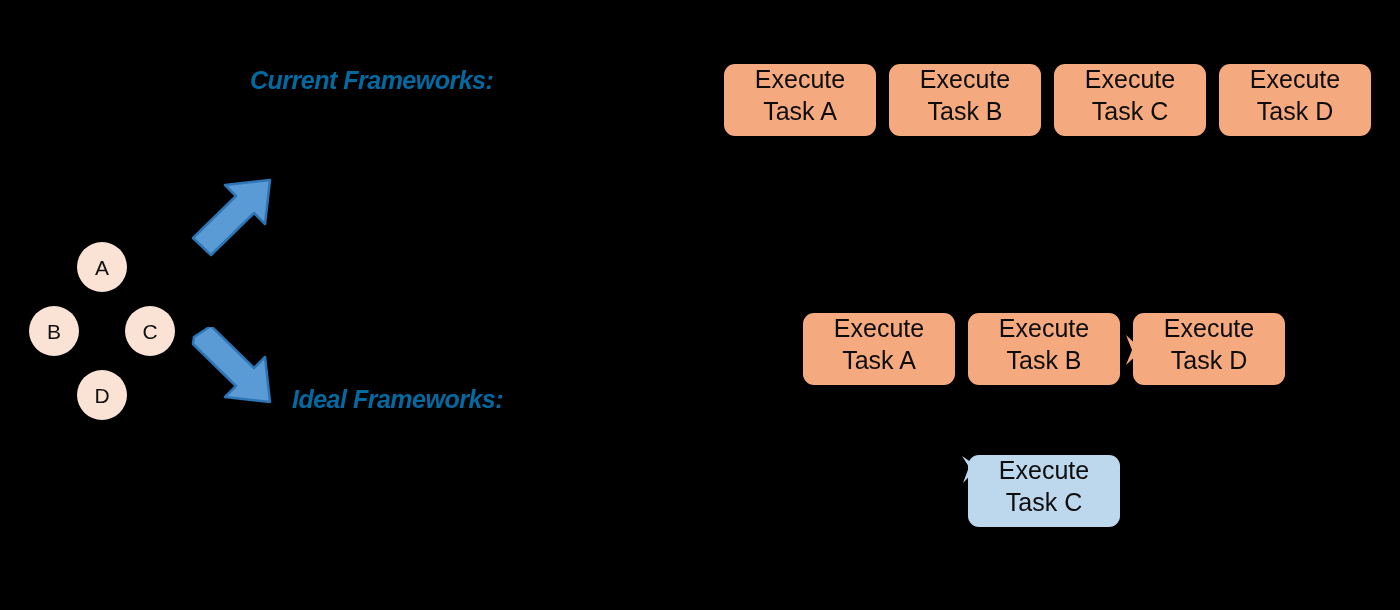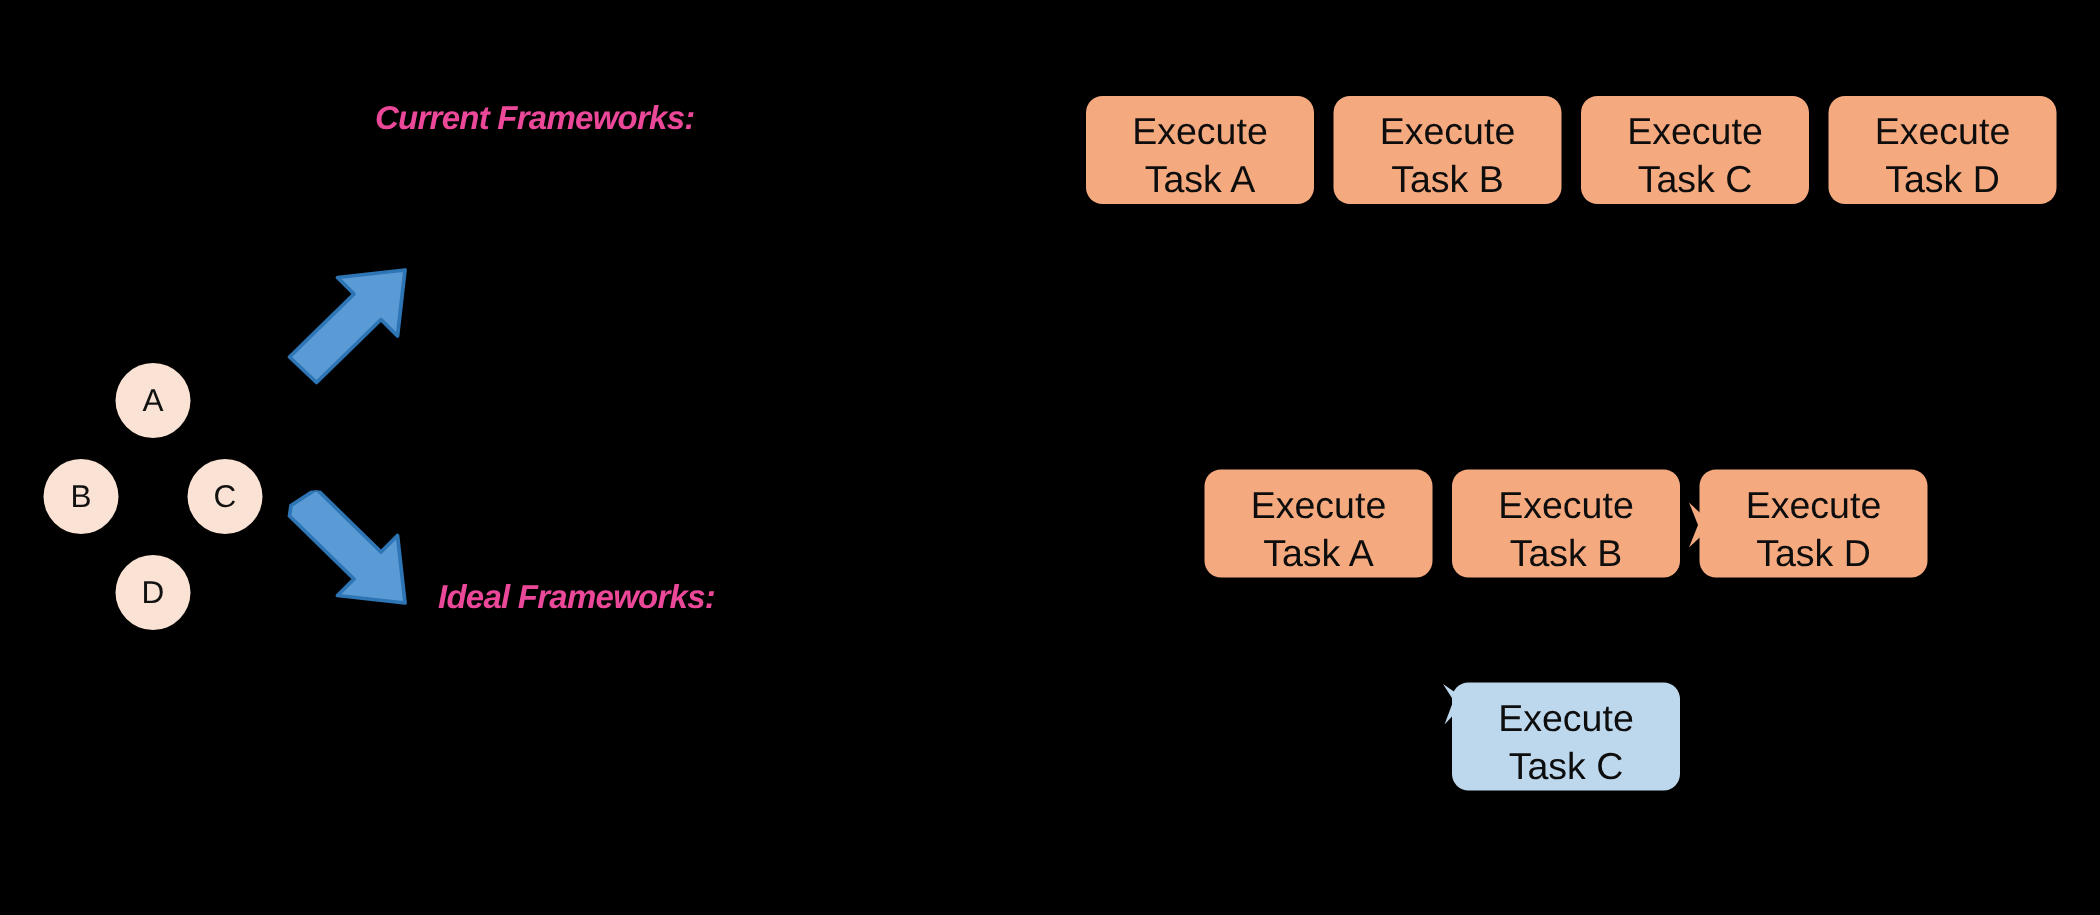--- a/index.html
+++ b/index.html
@@ -36,37 +36,37 @@
     justify-content: center;
     font-size: 21px;
     color: #111111;
     font-family: "Liberation Sans", sans-serif;
     line-height: 1;
   }
 
   
   .section-label {
     position: absolute;
-    color: #ec4899;
+    color: #0369a1;
     font-weight: bold;
     font-style: italic;
-    font-size: 22px;
+    font-size: 25px;
     font-family: "Liberation Sans", sans-serif;
     white-space: nowrap;
     letter-spacing: -0.5px;
   }
 
   
   .task-box {
     position: absolute;
     border-radius: 11px;
     display: flex;
     flex-direction: column;
     align-items: center;
-    justify-content: flex-end;
+    justify-content: flex-start;
     font-size: 25px;
     color: #0d0d0d;
     font-family: "Liberation Sans", sans-serif;
     line-height: 1.26;
     box-sizing: border-box;
     text-align: center;
   }
   .task-box.orange { background: #F4A97F; }
   .task-box.blue   { background: #BDD7EC; }
 

